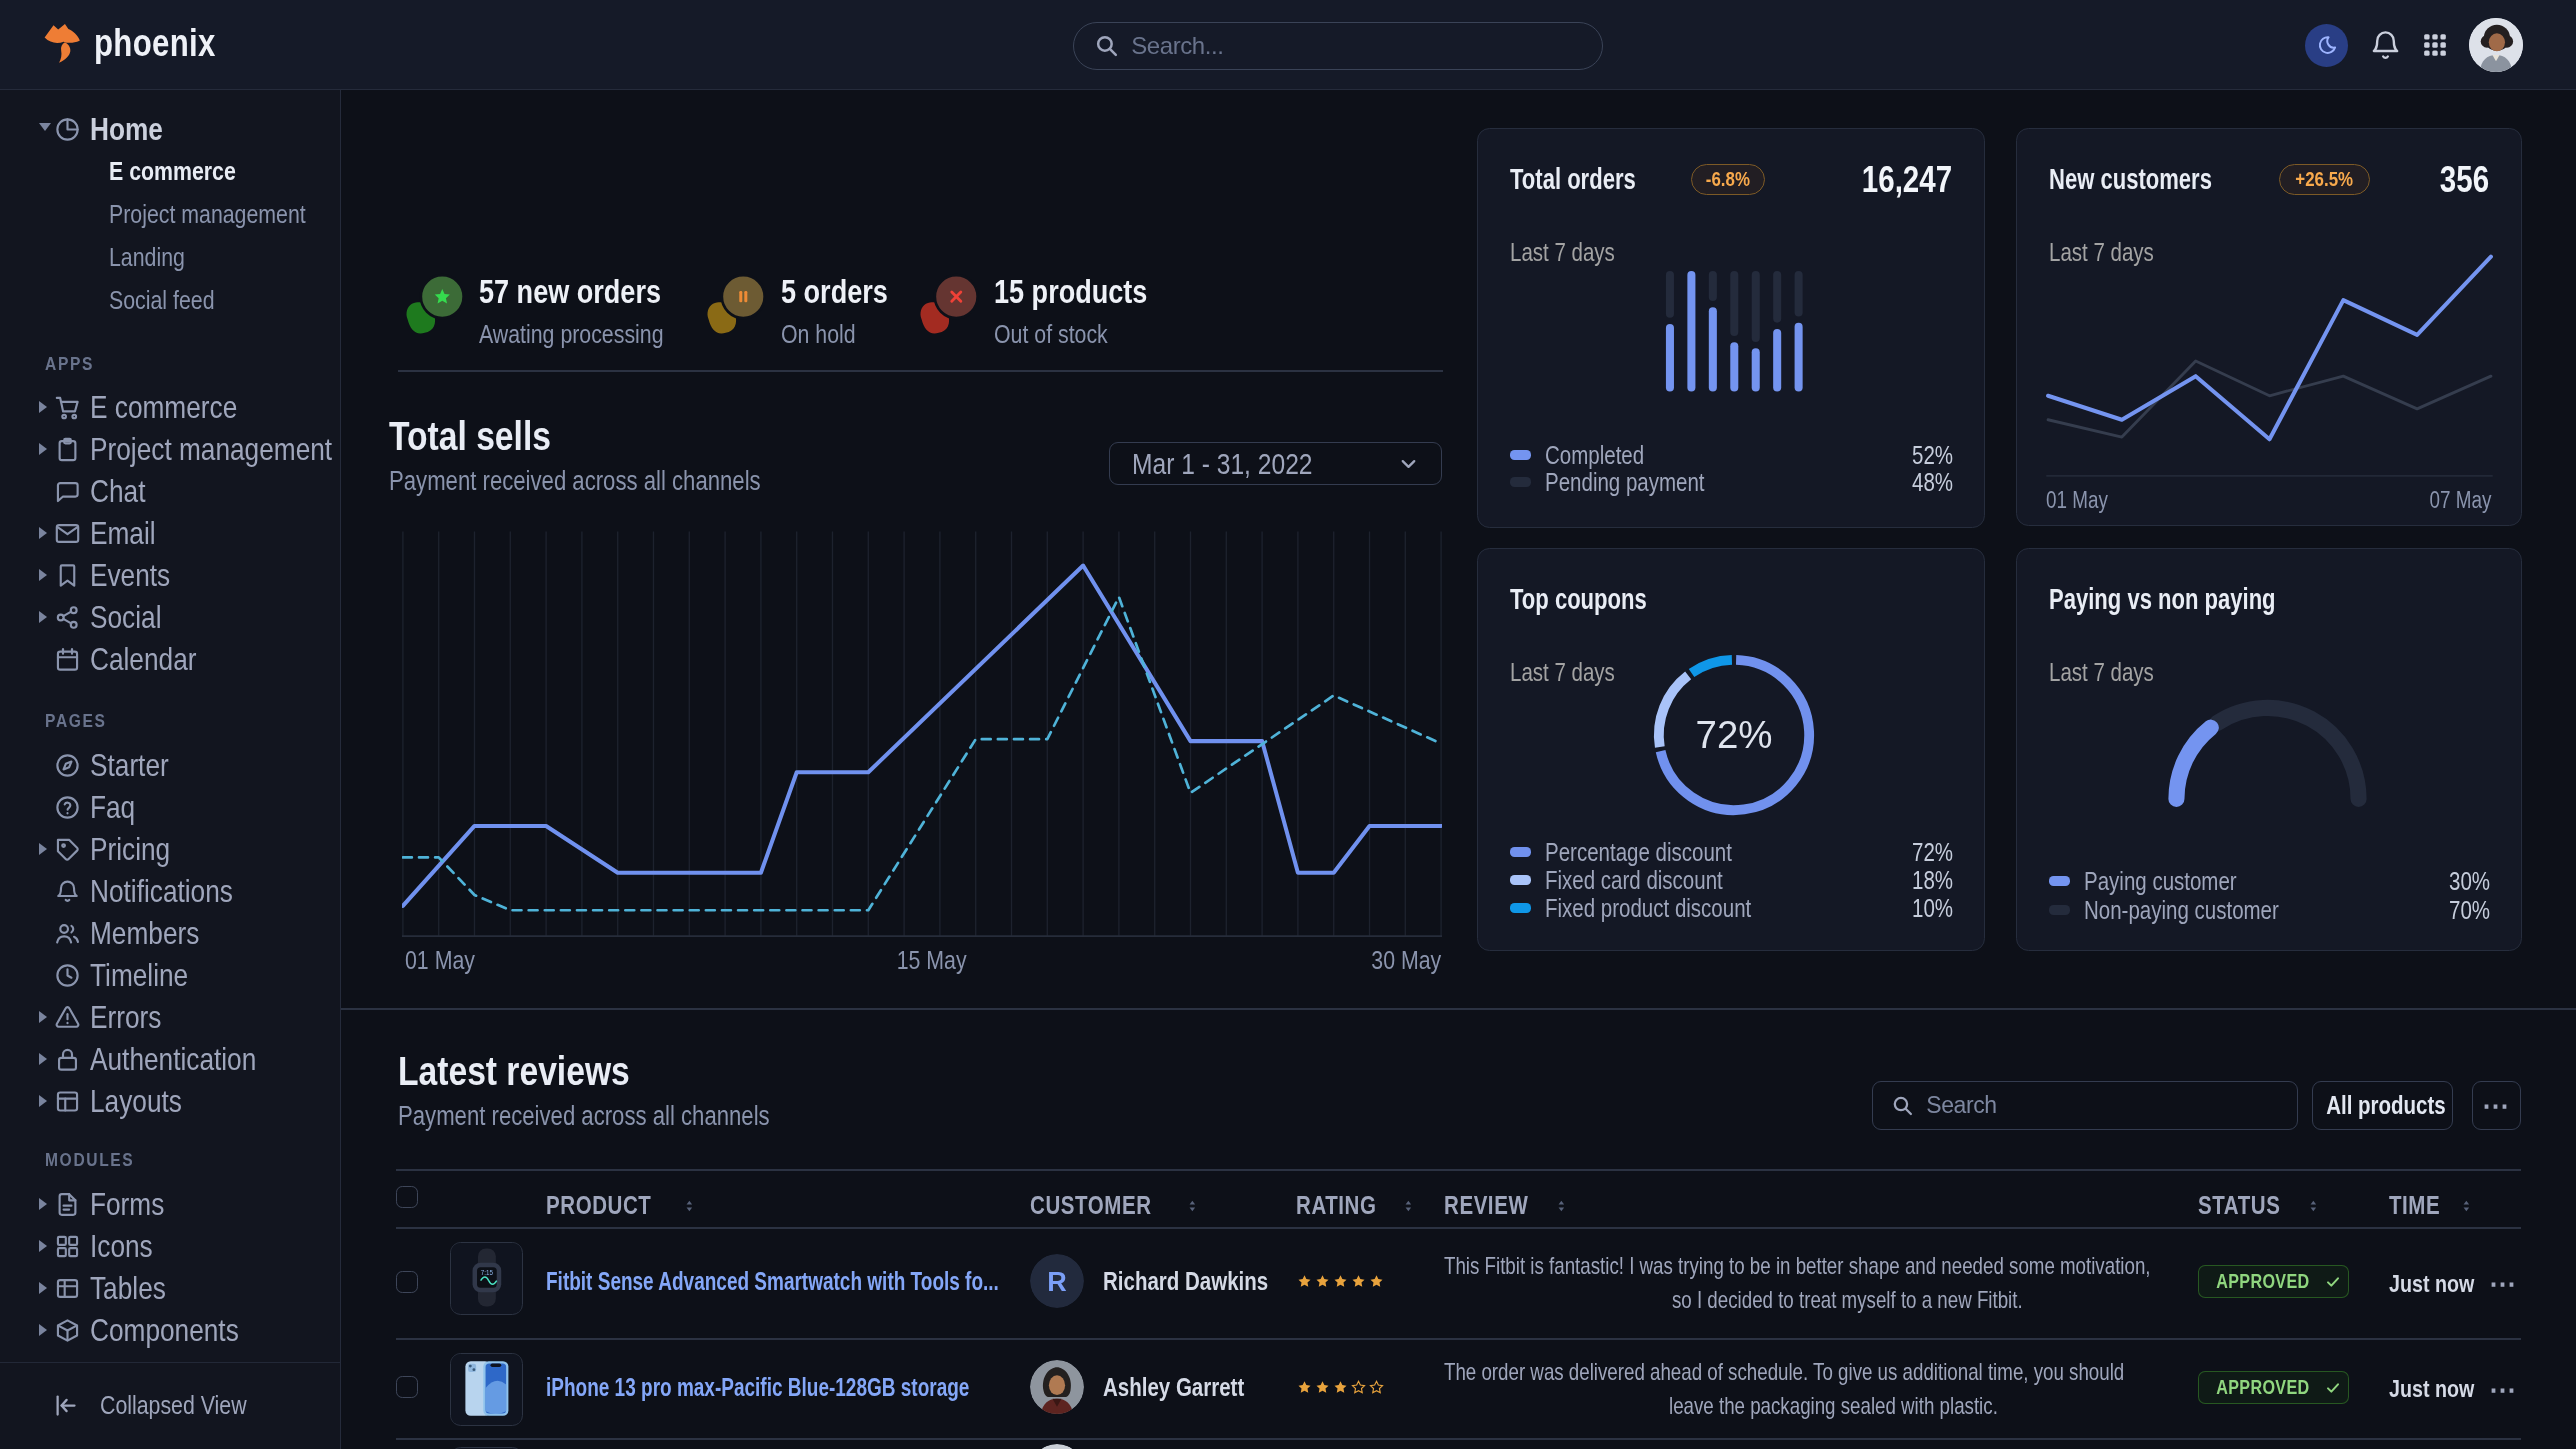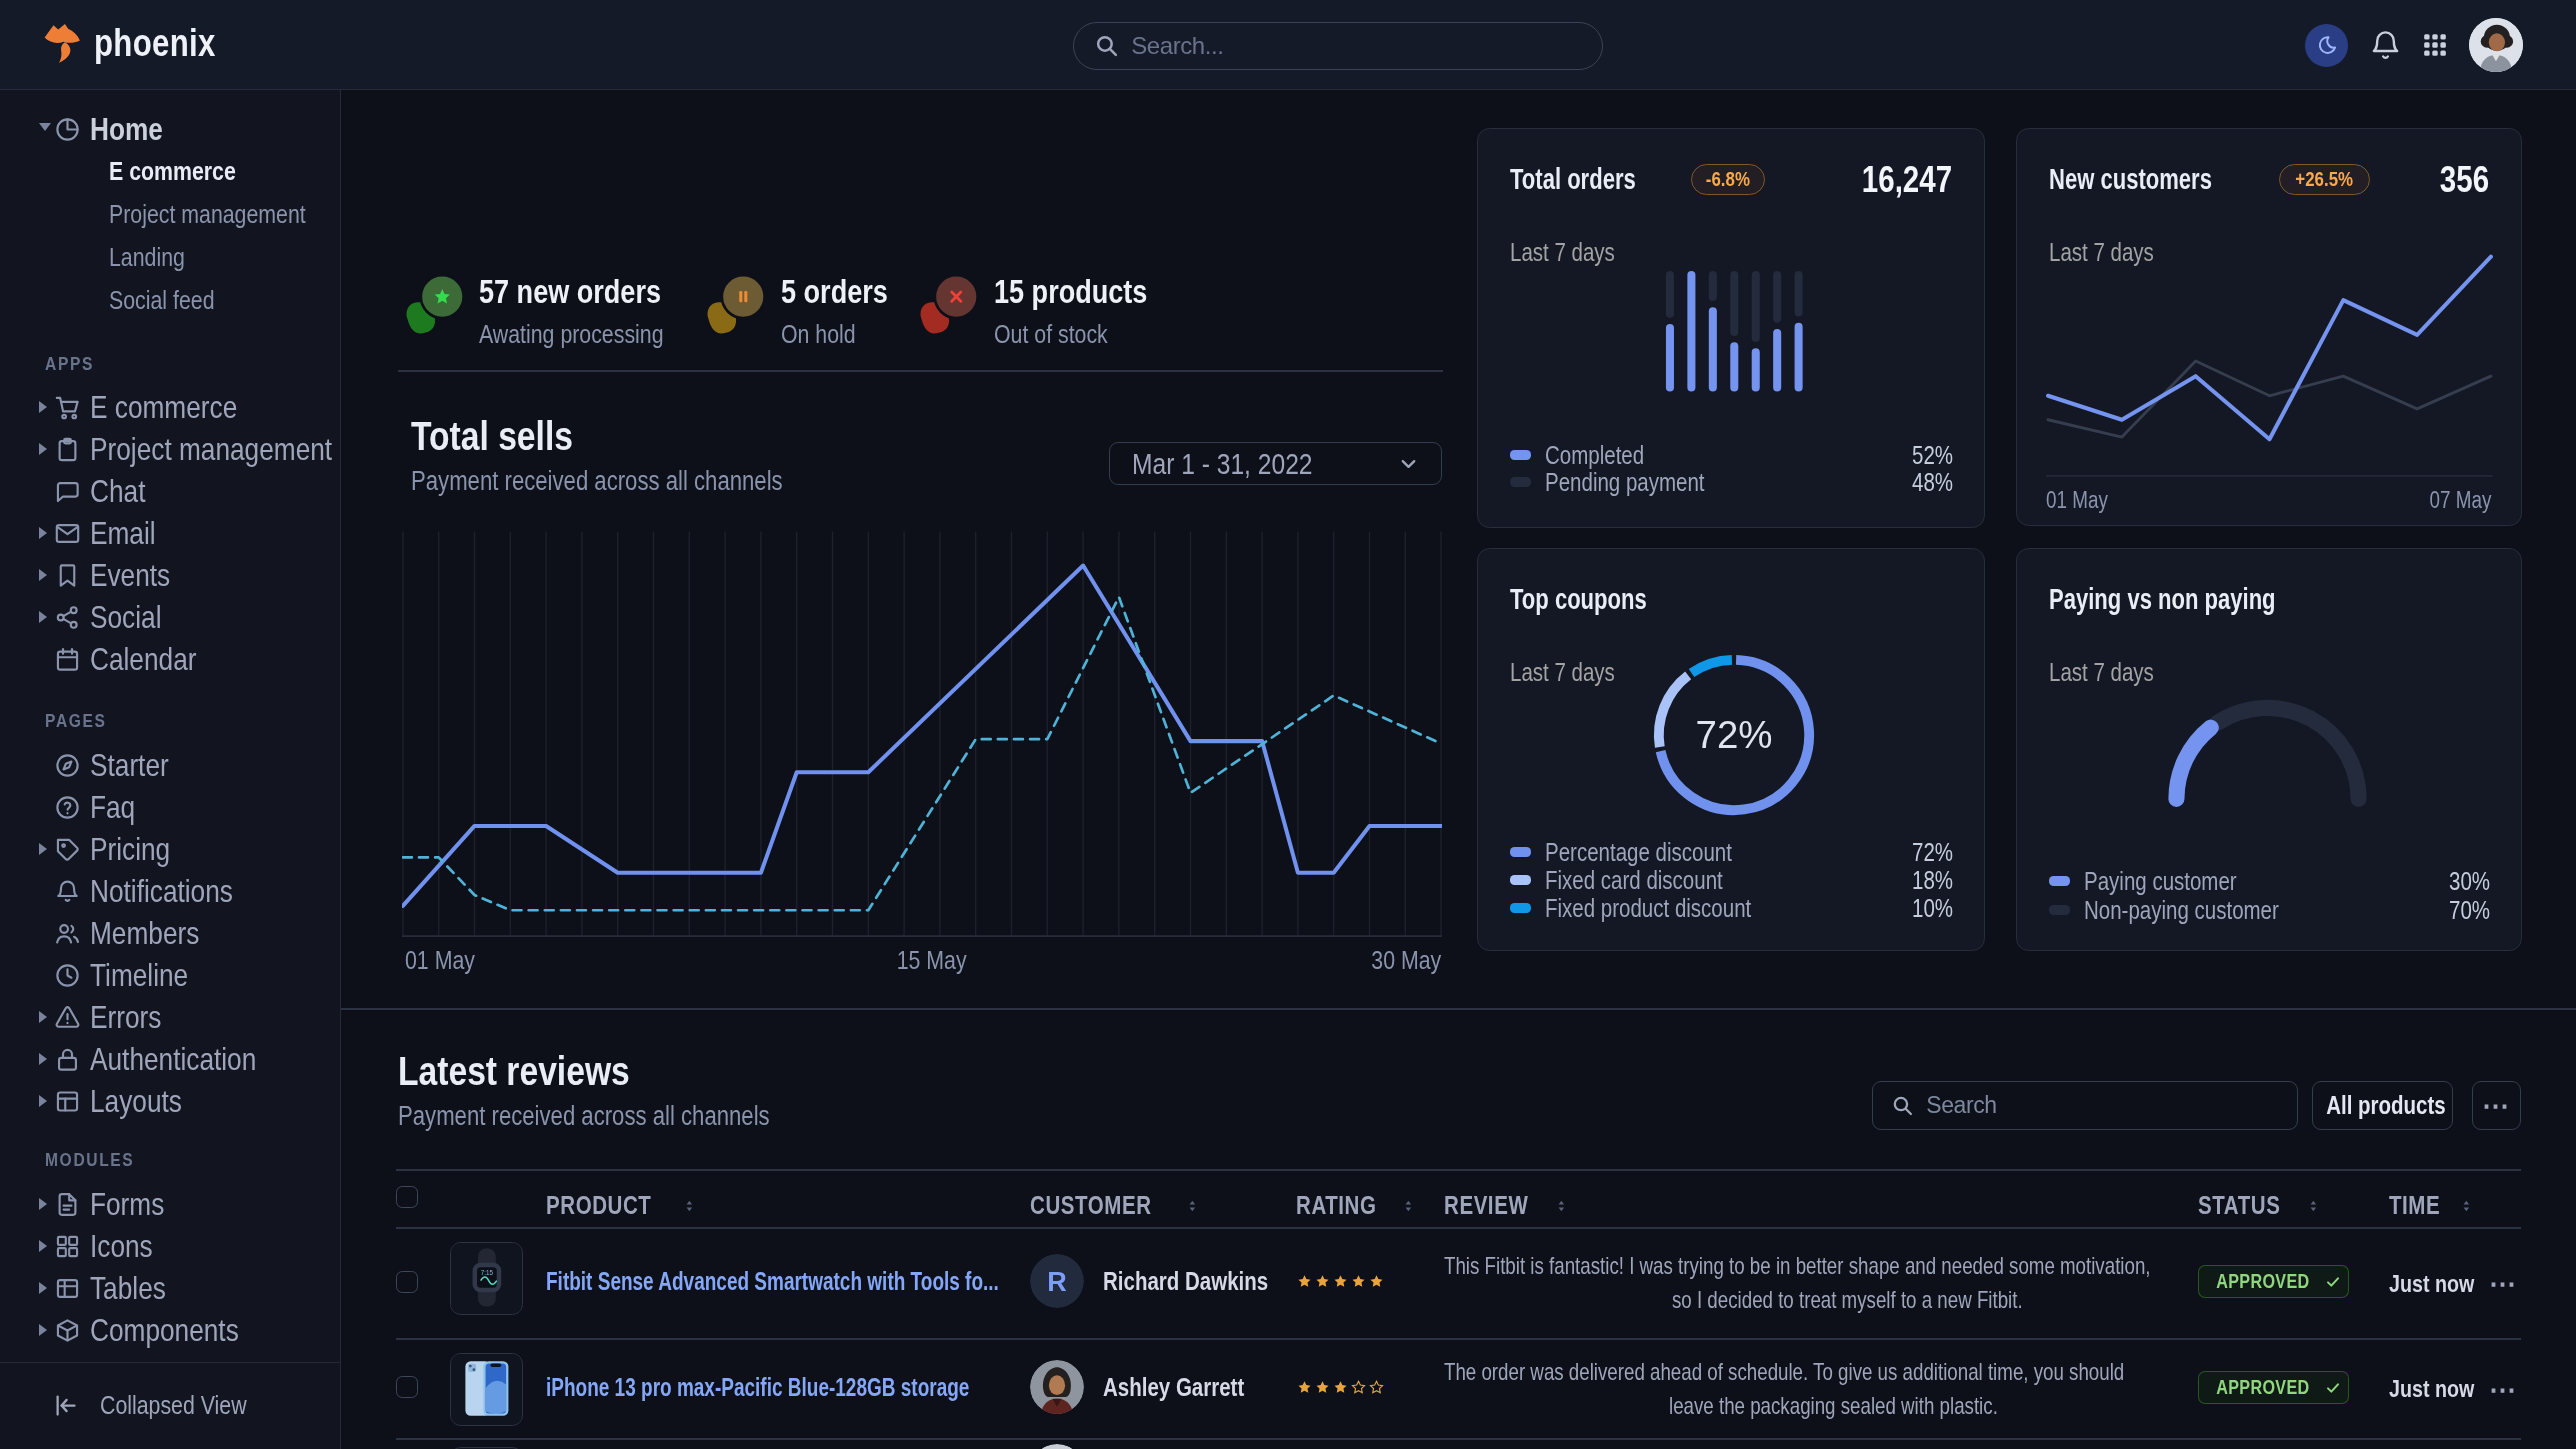--- a/index.html
+++ b/index.html
@@ -400,21 +400,21 @@
           </svg>
           <div class="stat-text">
             <div><span class="stat-line1 sx">15 products</span></div>
             <div><span class="stat-line2 sx">Out of stock</span></div>
           </div>
         </div>
       </div>
 
     <div class="divider abs" style="left:57px; top:280px; width:1045px;"></div>
 
-    <div class="abs" style="left:70px; top:323px;">
+    <div class="abs" style="left:48px; top:323px;">
       <div><span class="h2 sx">Total sells</span></div>
       <div style="margin-top:6.3px;"><span class="h2-sub sx">Payment received across all channels</span></div>
     </div>
     <div class="select-box" style="left:768px; top:352px; width:333px; height:43px;">
       <span class="sx">Mar 1 - 31, 2022</span>
       <svg width="23" height="23" viewBox="0 0 24 24" fill="none" stroke="#9fa6bc" stroke-width="2.4" stroke-linecap="round" stroke-linejoin="round">
           <polyline points="6 9.5 12 15.5 18 9.5"></polyline>
         </svg>
     </div>
 

